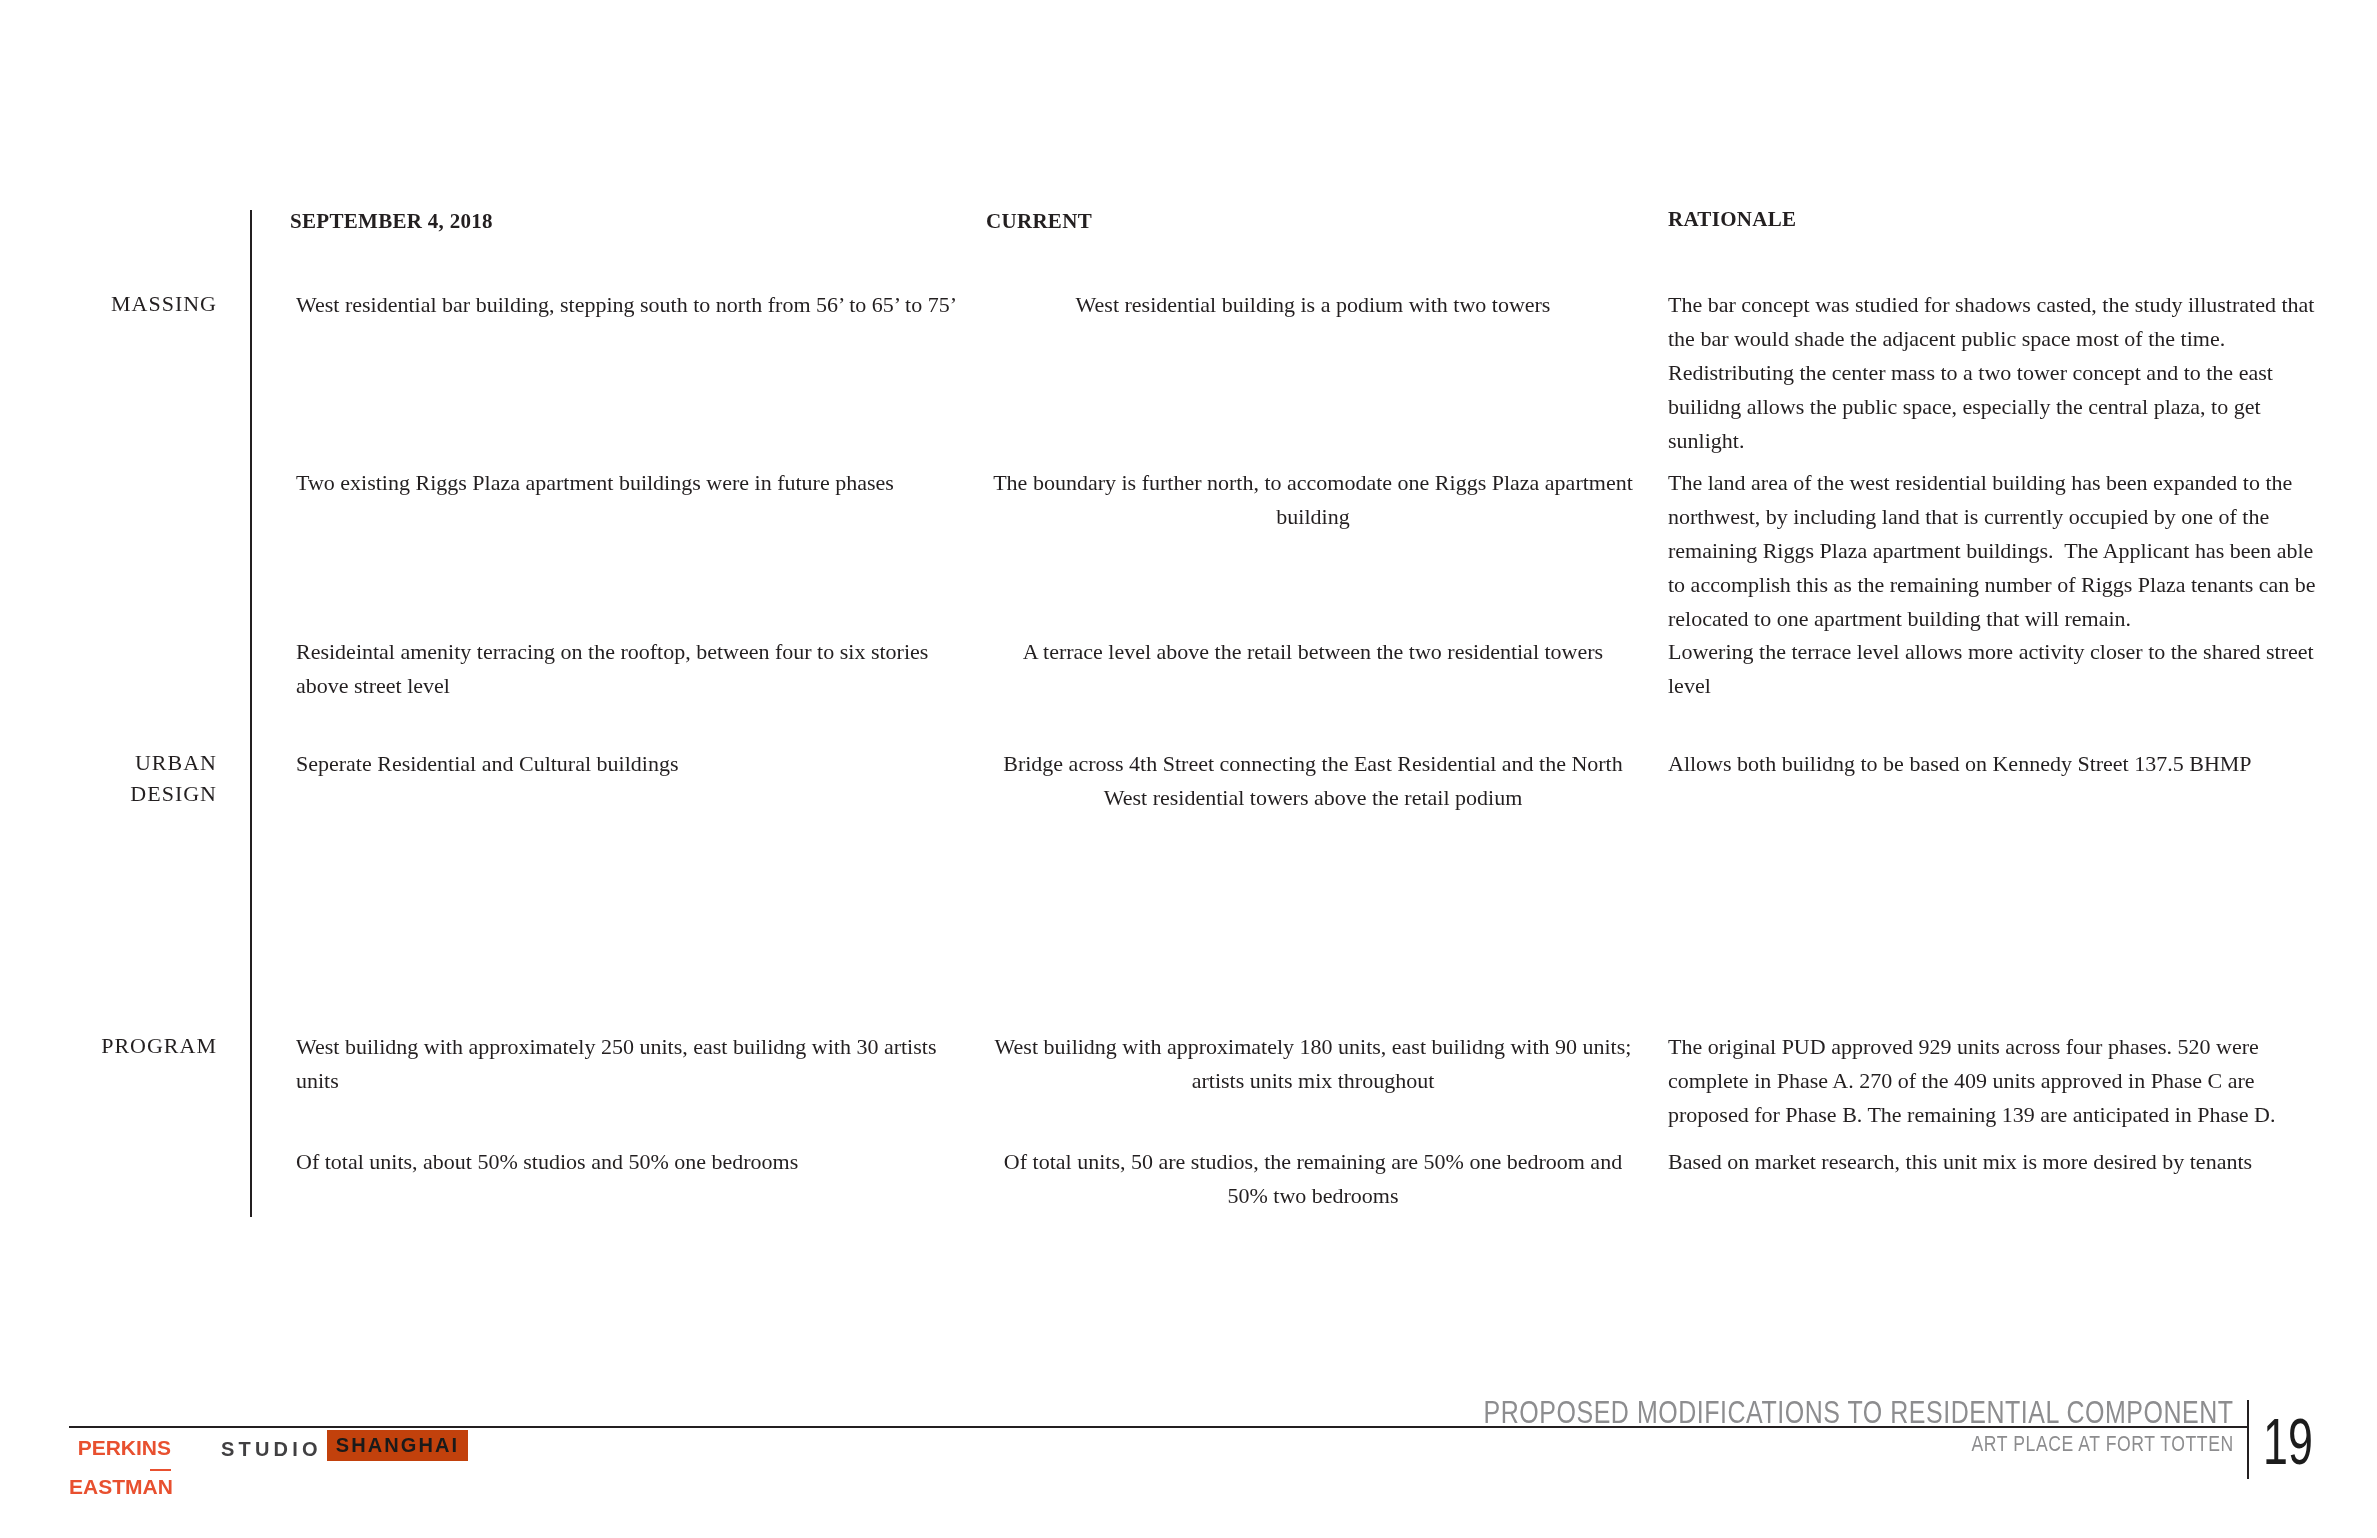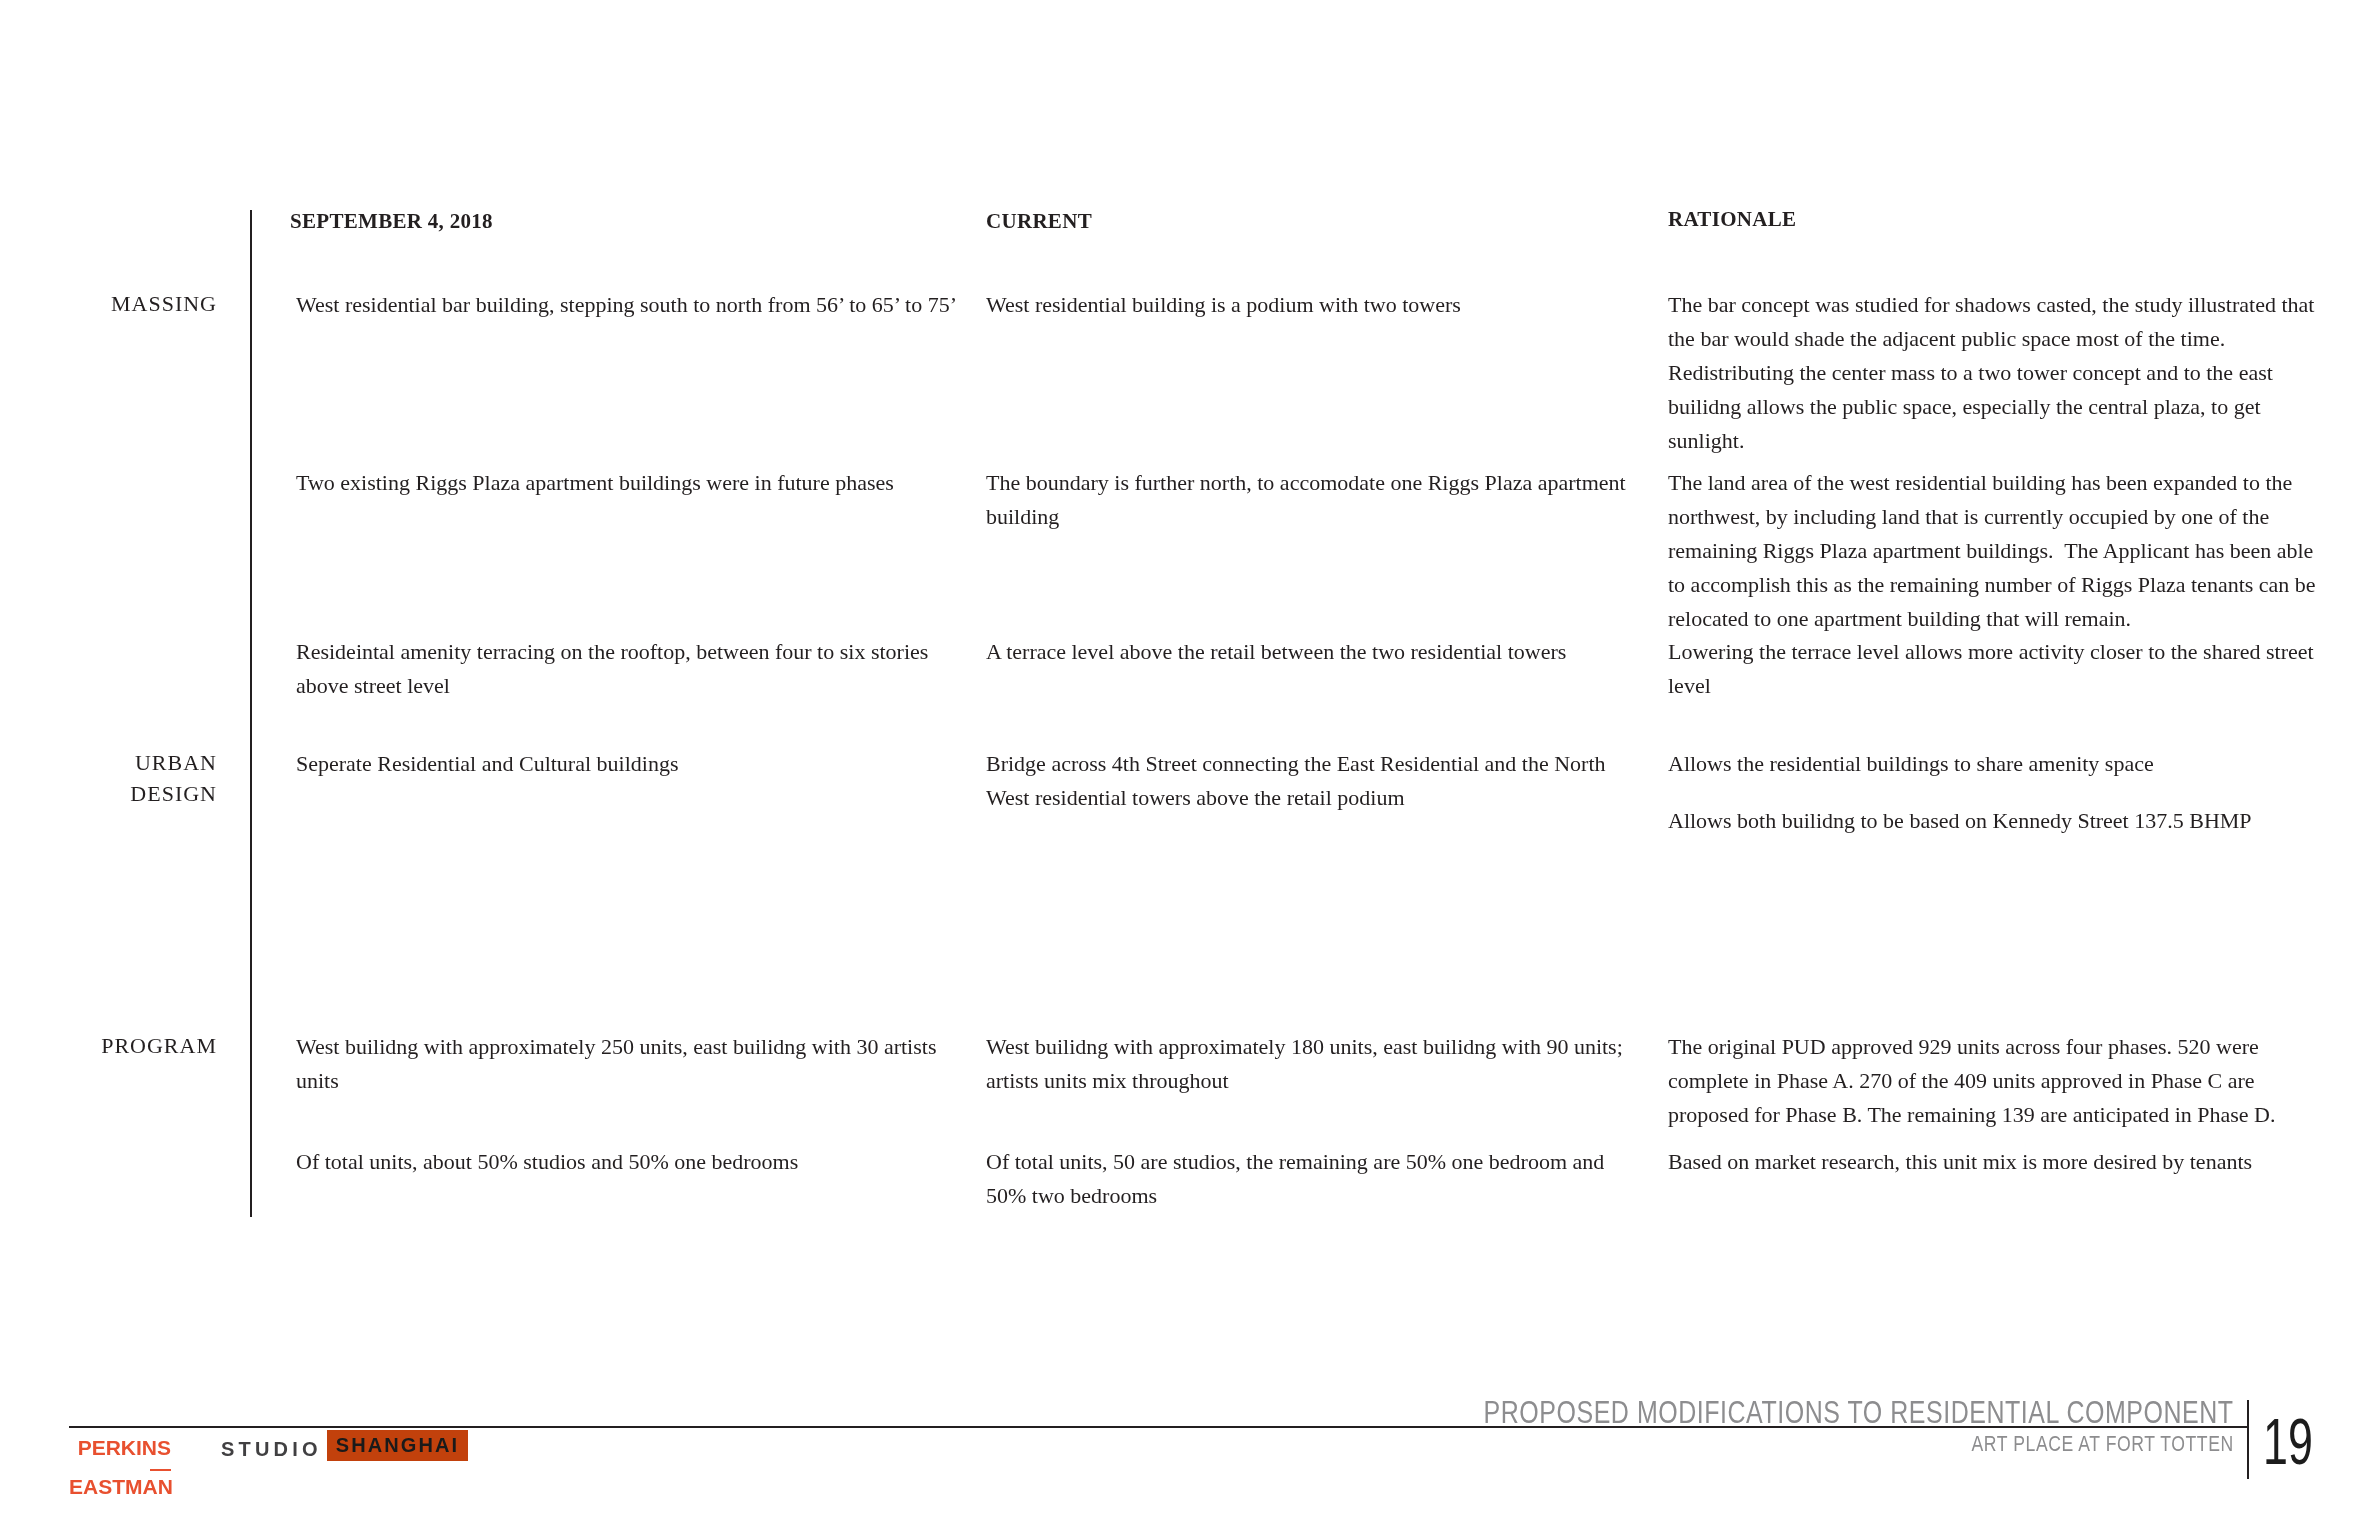--- a/index.html
+++ b/index.html
@@ -21,21 +21,21 @@
   .h1 { left:290px; }
   .h2 { left:986px; }
   .h3 { left:1668px; top:-2.1px; }
   .trow { position:absolute; left:0; width:100%; }
   .rlabel {
     position:absolute; left:42px; width:175px; text-align:right;
     font-size:22px; line-height:31px; letter-spacing:1px;
   }
   .c1,.c2,.c3 { position:absolute; font-size:22px; line-height:34px; }
   .c1 { left:296px; width:671px; }
-  .c2 { left:986px; width:654px; }
+  .c2 { left:986px; width:654px;text-align:center; }
   .c3 { left:1668px; width:661px; }
   .c3 p { margin:0 0 23px 0; }
   
   .footer-hline {
     position:absolute; left:69px; top:1426px; width:2179px; height:2.1px;
     background:#231f20;
   }
   .footer-vline {
     position:absolute; left:2247px; top:1400px; width:2.1px; height:79px;
     background:#231f20;
@@ -108,21 +108,20 @@
     <div class="c1">Resideintal amenity terracing on the rooftop, between four to six stories above street level</div>
     <div class="c2">A terrace level above the retail between the two residential towers</div>
     <div class="c3">Lowering the terrace level allows more activity closer to the shared street level</div>
   </div>
 
   <div class="trow" style="top:747px">
     <div class="rlabel">URBAN DESIGN</div>
     <div class="c1">Seperate Residential and Cultural buildings</div>
     <div class="c2">Bridge across 4th Street connecting the East Residential and the North West residential towers above the retail podium</div>
     <div class="c3">
-      <p>Allows the residential buildings to share amenity space</p>
       <p>Allows both builidng to be based on Kennedy Street 137.5 BHMP</p>
     </div>
   </div>
 
   <div class="trow" style="top:1030px">
     <div class="rlabel">PROGRAM</div>
     <div class="c1">West builidng with approximately 250 units, east builidng with 30 artists units</div>
     <div class="c2">West builidng with approximately 180 units, east builidng with 90 units; artists units mix throughout</div>
     <div class="c3">The original PUD approved 929 units across four phases. 520 were complete in Phase A. 270 of the 409 units approved in Phase C are proposed for Phase B. The remaining 139 are anticipated in Phase D.</div>
   </div>

